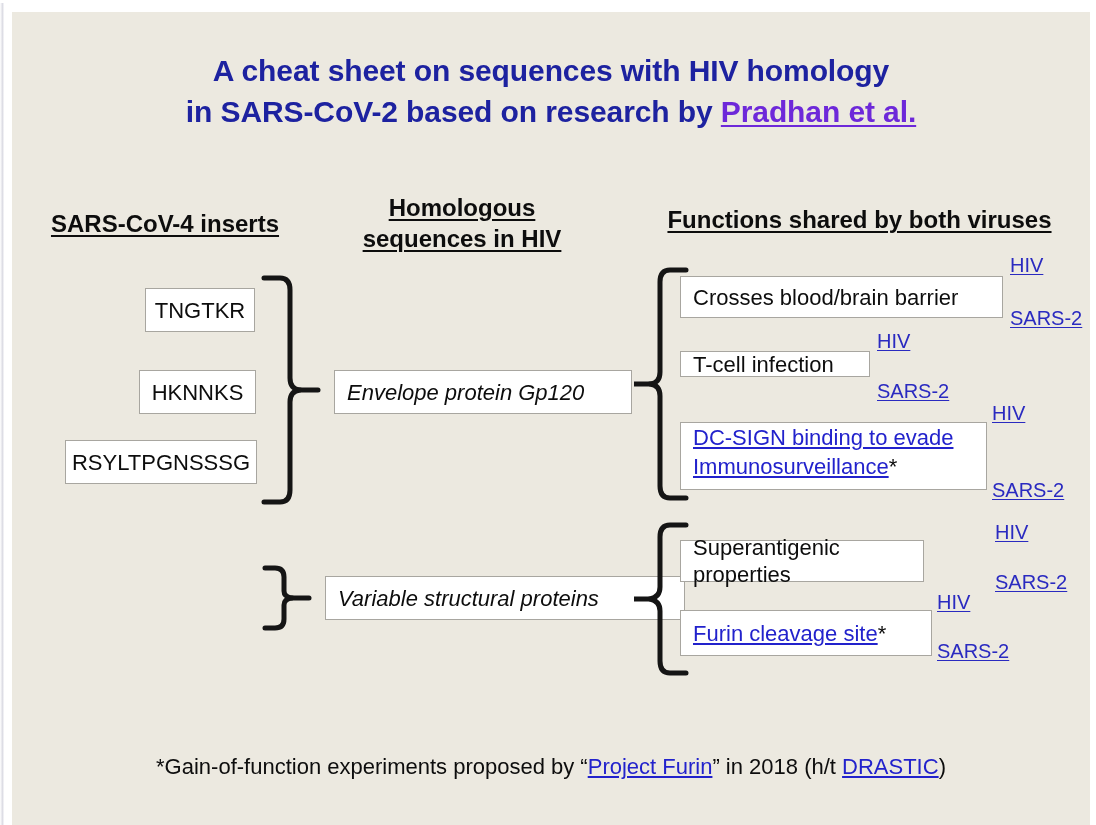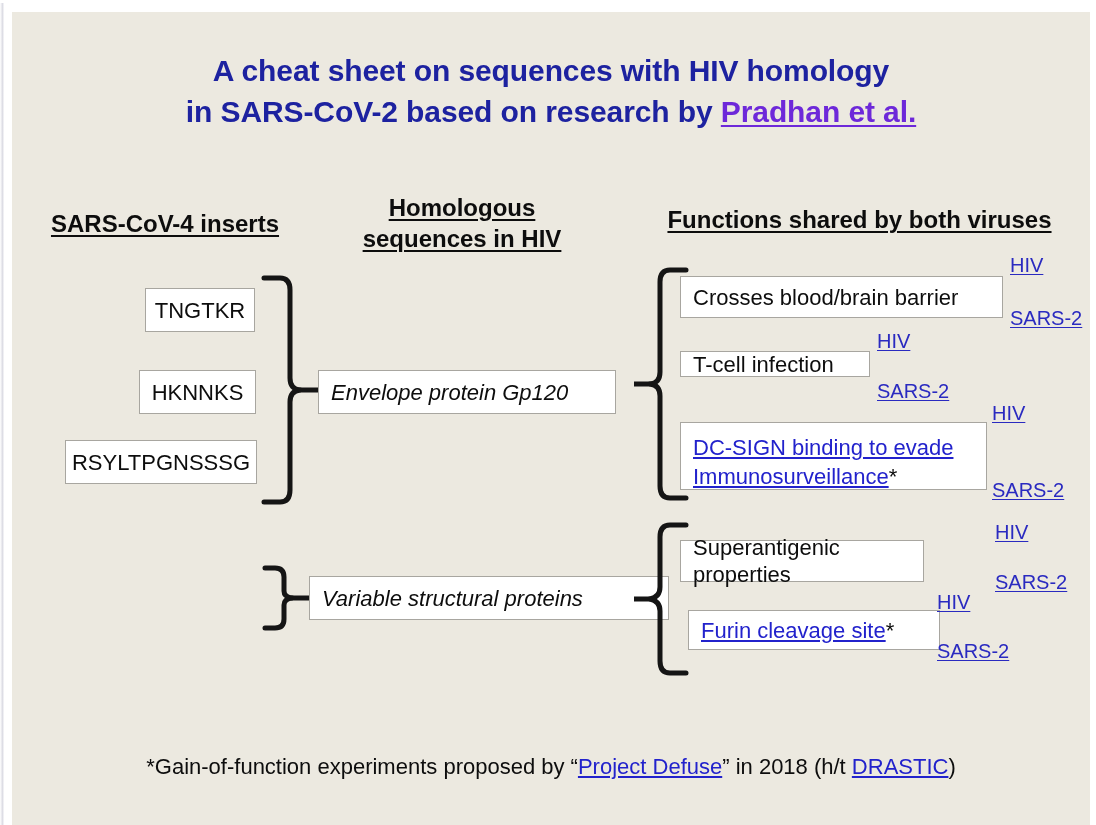--- a/index.html
+++ b/index.html
@@ -89,39 +89,39 @@
     border: 1px solid #a8a6a0;
     box-sizing: border-box;
     display: flex;
     align-items: center;
     color: #0d0d0d;
     font-size: 22px;
     line-height: 27px;
     padding: 0 12px;
   }
   .box.center { justify-content: center; }
-  .box.italic { font-style: italic; }
+  .box.italic { font-style: italic; margin-left: 16px; }
 
   
   #box-tngtkr      { left: 133px; top: 276px; width: 110px; height: 44px; }
   #box-hknnks      { left: 127px; top: 358px; width: 117px; height: 44px; }
   #box-rsyltpgnsssg{ left: 53px;  top: 428px; width: 192px; height: 44px; }
   #box-qtnsprra    { left: 103px; top: 564px; width: 145px; height: 44px; }
 
   
   #box-gp120   { left: 306px; top: 358px; width: 298px; height: 44px; }
   #box-varprot { left: 297px; top: 564px; width: 360px; height: 44px; }
 
   
   #box-bbb      { left: 668px; top: 264px; width: 323px; height: 42px; }
   #box-tcell    { left: 668px; top: 339px; width: 190px; height: 26px; }
   #box-dcsign   { left: 668px; top: 410px; width: 307px; height: 68px;
-                  display: block; padding: 10px 12px 0 12px; }
+                  display: block; padding: 0 12px 0 12px; }
   #box-superant { left: 668px; top: 528px; width: 244px; height: 42px; }
-  #box-furin    { left: 668px; top: 598px; width: 252px; height: 40px; margin-left: 8px; }
+  #box-furin    { left: 668px; top: 598px; width: 252px; height: 46px; }
 
   .link-text {
     color: #2222cc;
     text-decoration: underline;
     text-underline-offset: 2px;
     text-decoration-thickness: 1.5px;
     font-size: 22px;
     line-height: 29px;
   }
   .asterisk { color: #0d0d0d; text-decoration: none; display: inline-block; }
@@ -243,16 +243,16 @@
     <div class="tag" style="left:983px;top:511px;">HIV</div>
     <div class="tag" style="left:983px;top:561px;">SARS-2</div>
 
     <div class="box" id="box-furin">
       <a class="link-text" href="#">Furin cleavage site</a>
         <span class="asterisk">*</span>
     </div>
     <div class="tag" style="left:925px;top:581px;">HIV</div>
     <div class="tag" style="left:925px;top:630px;">SARS-2</div>
 
-    <div id="footnote"><span>*Gain-of-function experiments proposed by “</span><a class="link-text" href="#">Project Defuse</a><span>” in 2018 (h/t </span><a class="link-text" href="#">DRASTIC</a><span>)</span></div>
+    <div id="footnote"><span>*Gain-of-function experiments proposed by “</span><a class="link-text" href="#">Project Furin</a><span>” in 2018 (h/t </span><a class="link-text" href="#">DRASTIC</a><span>)</span></div>
 
   </div>
 </div>
 
 </body></html>

